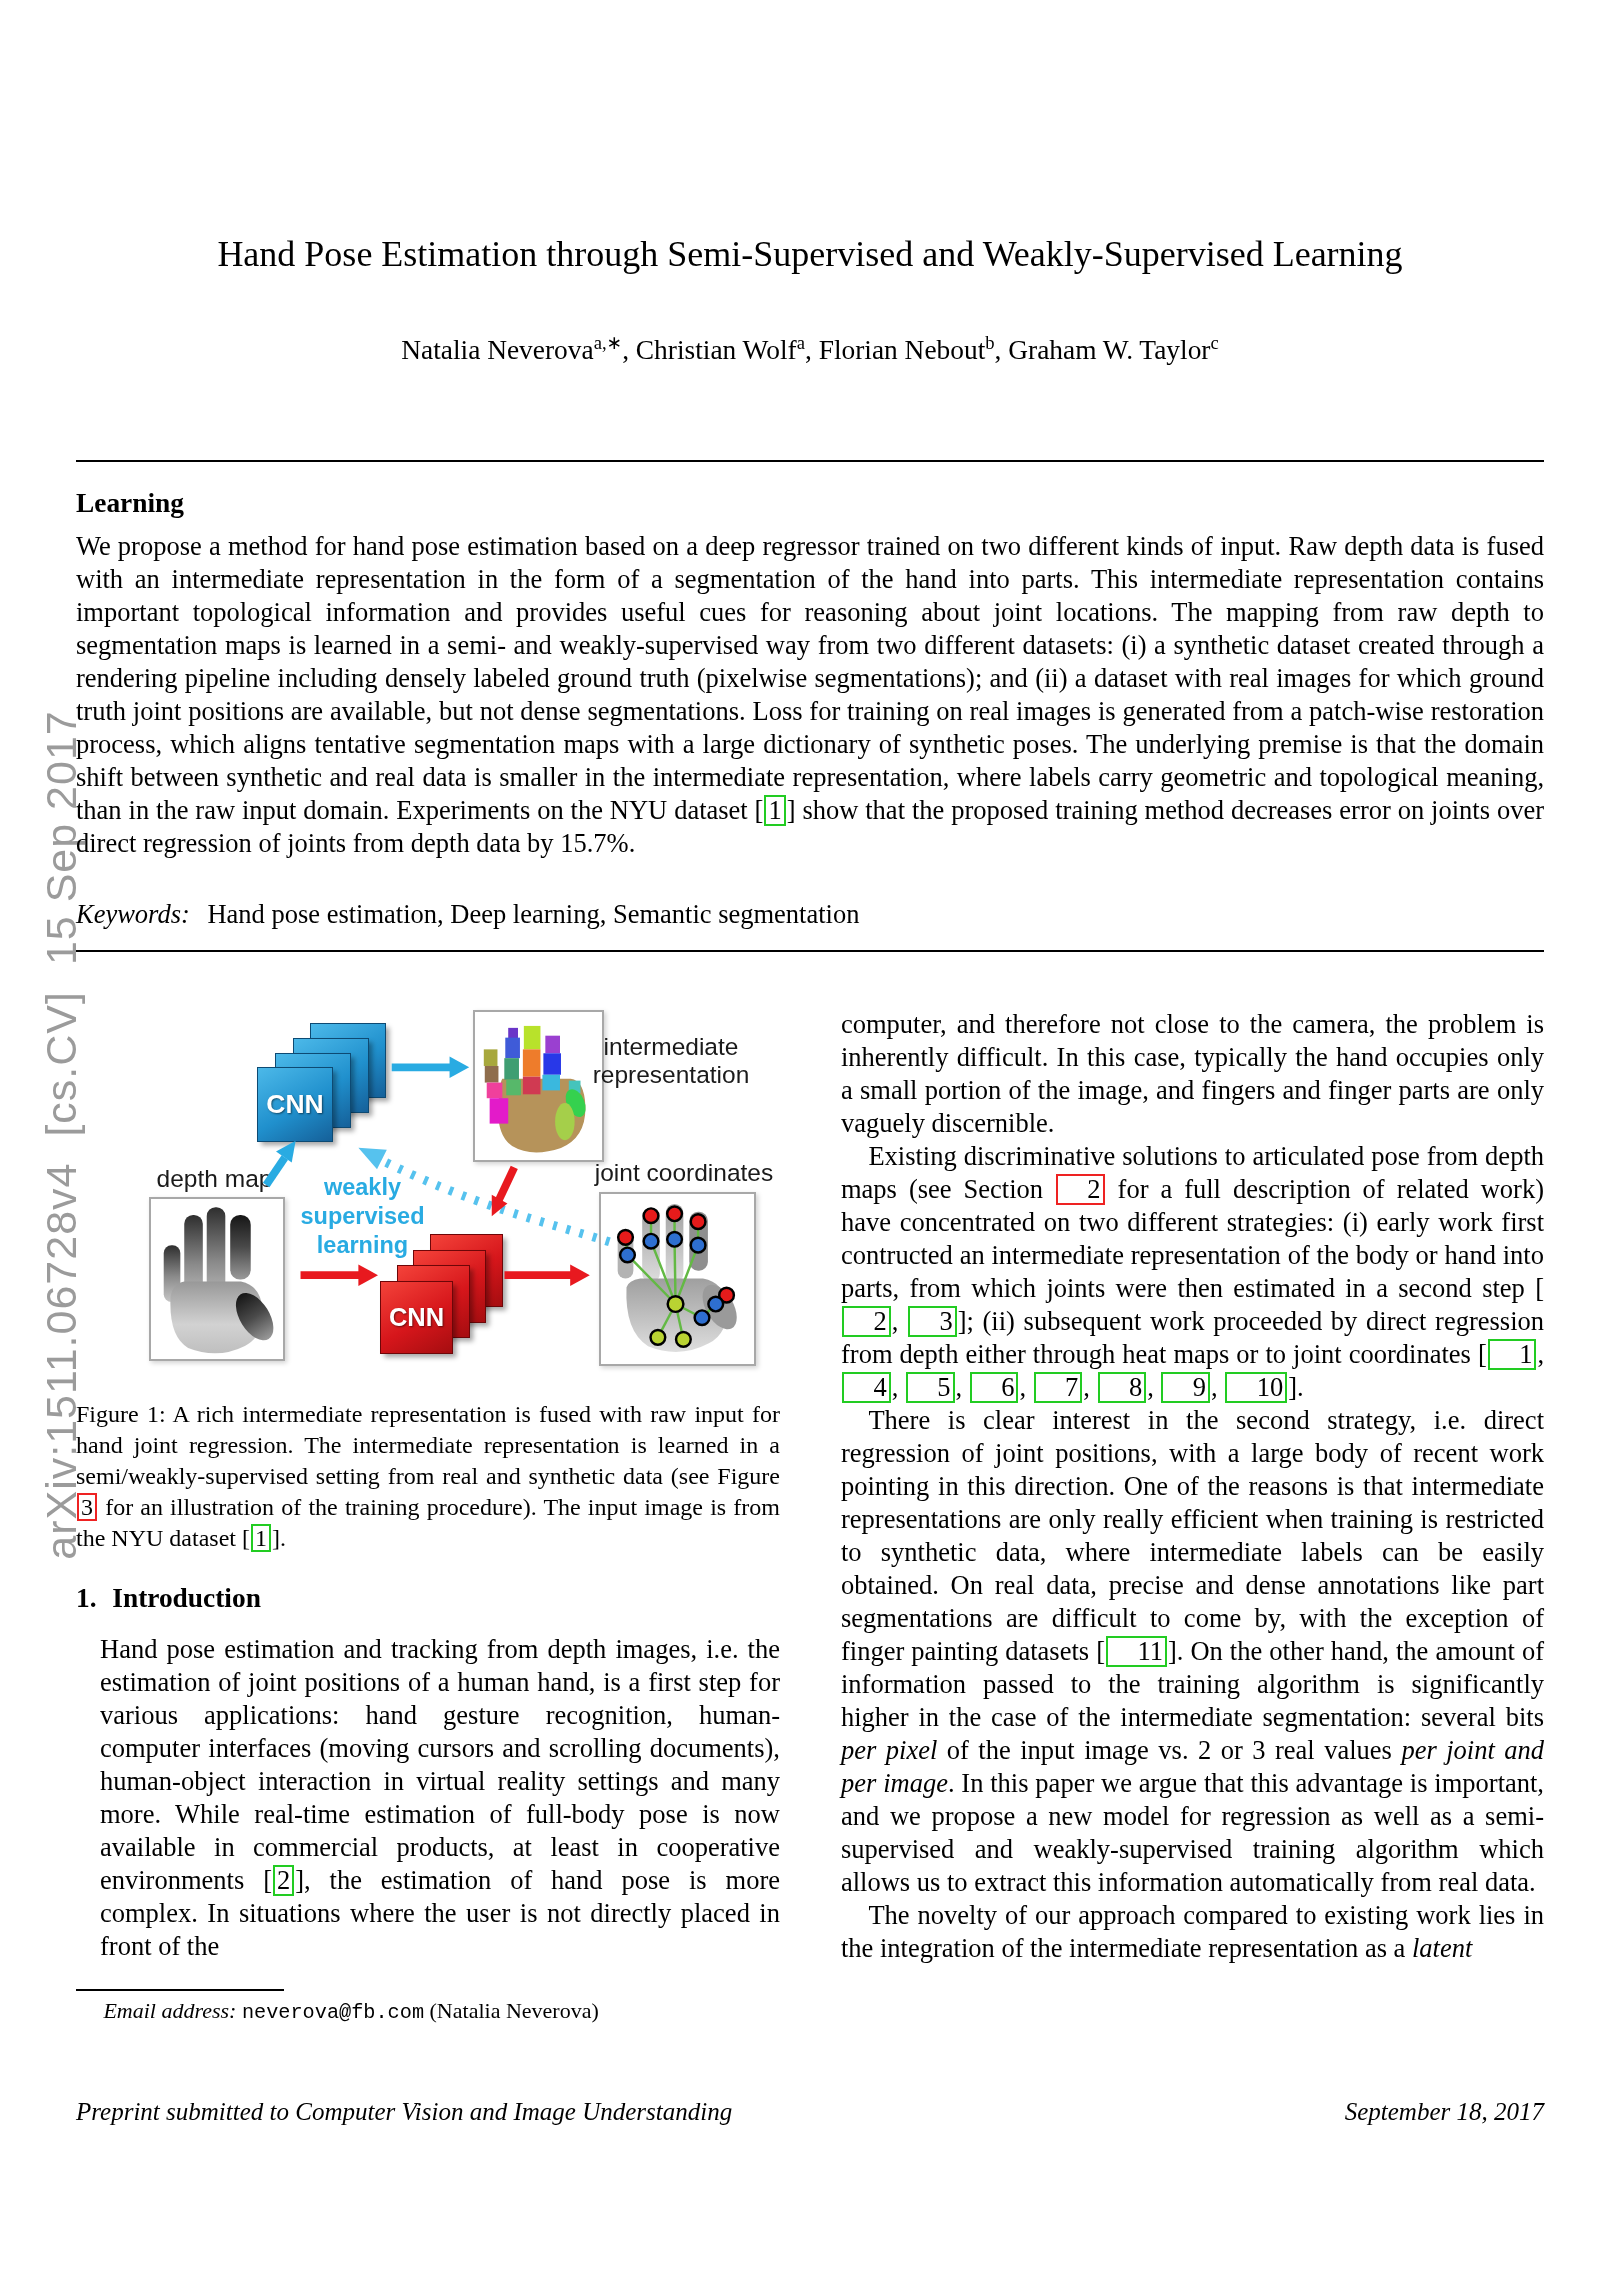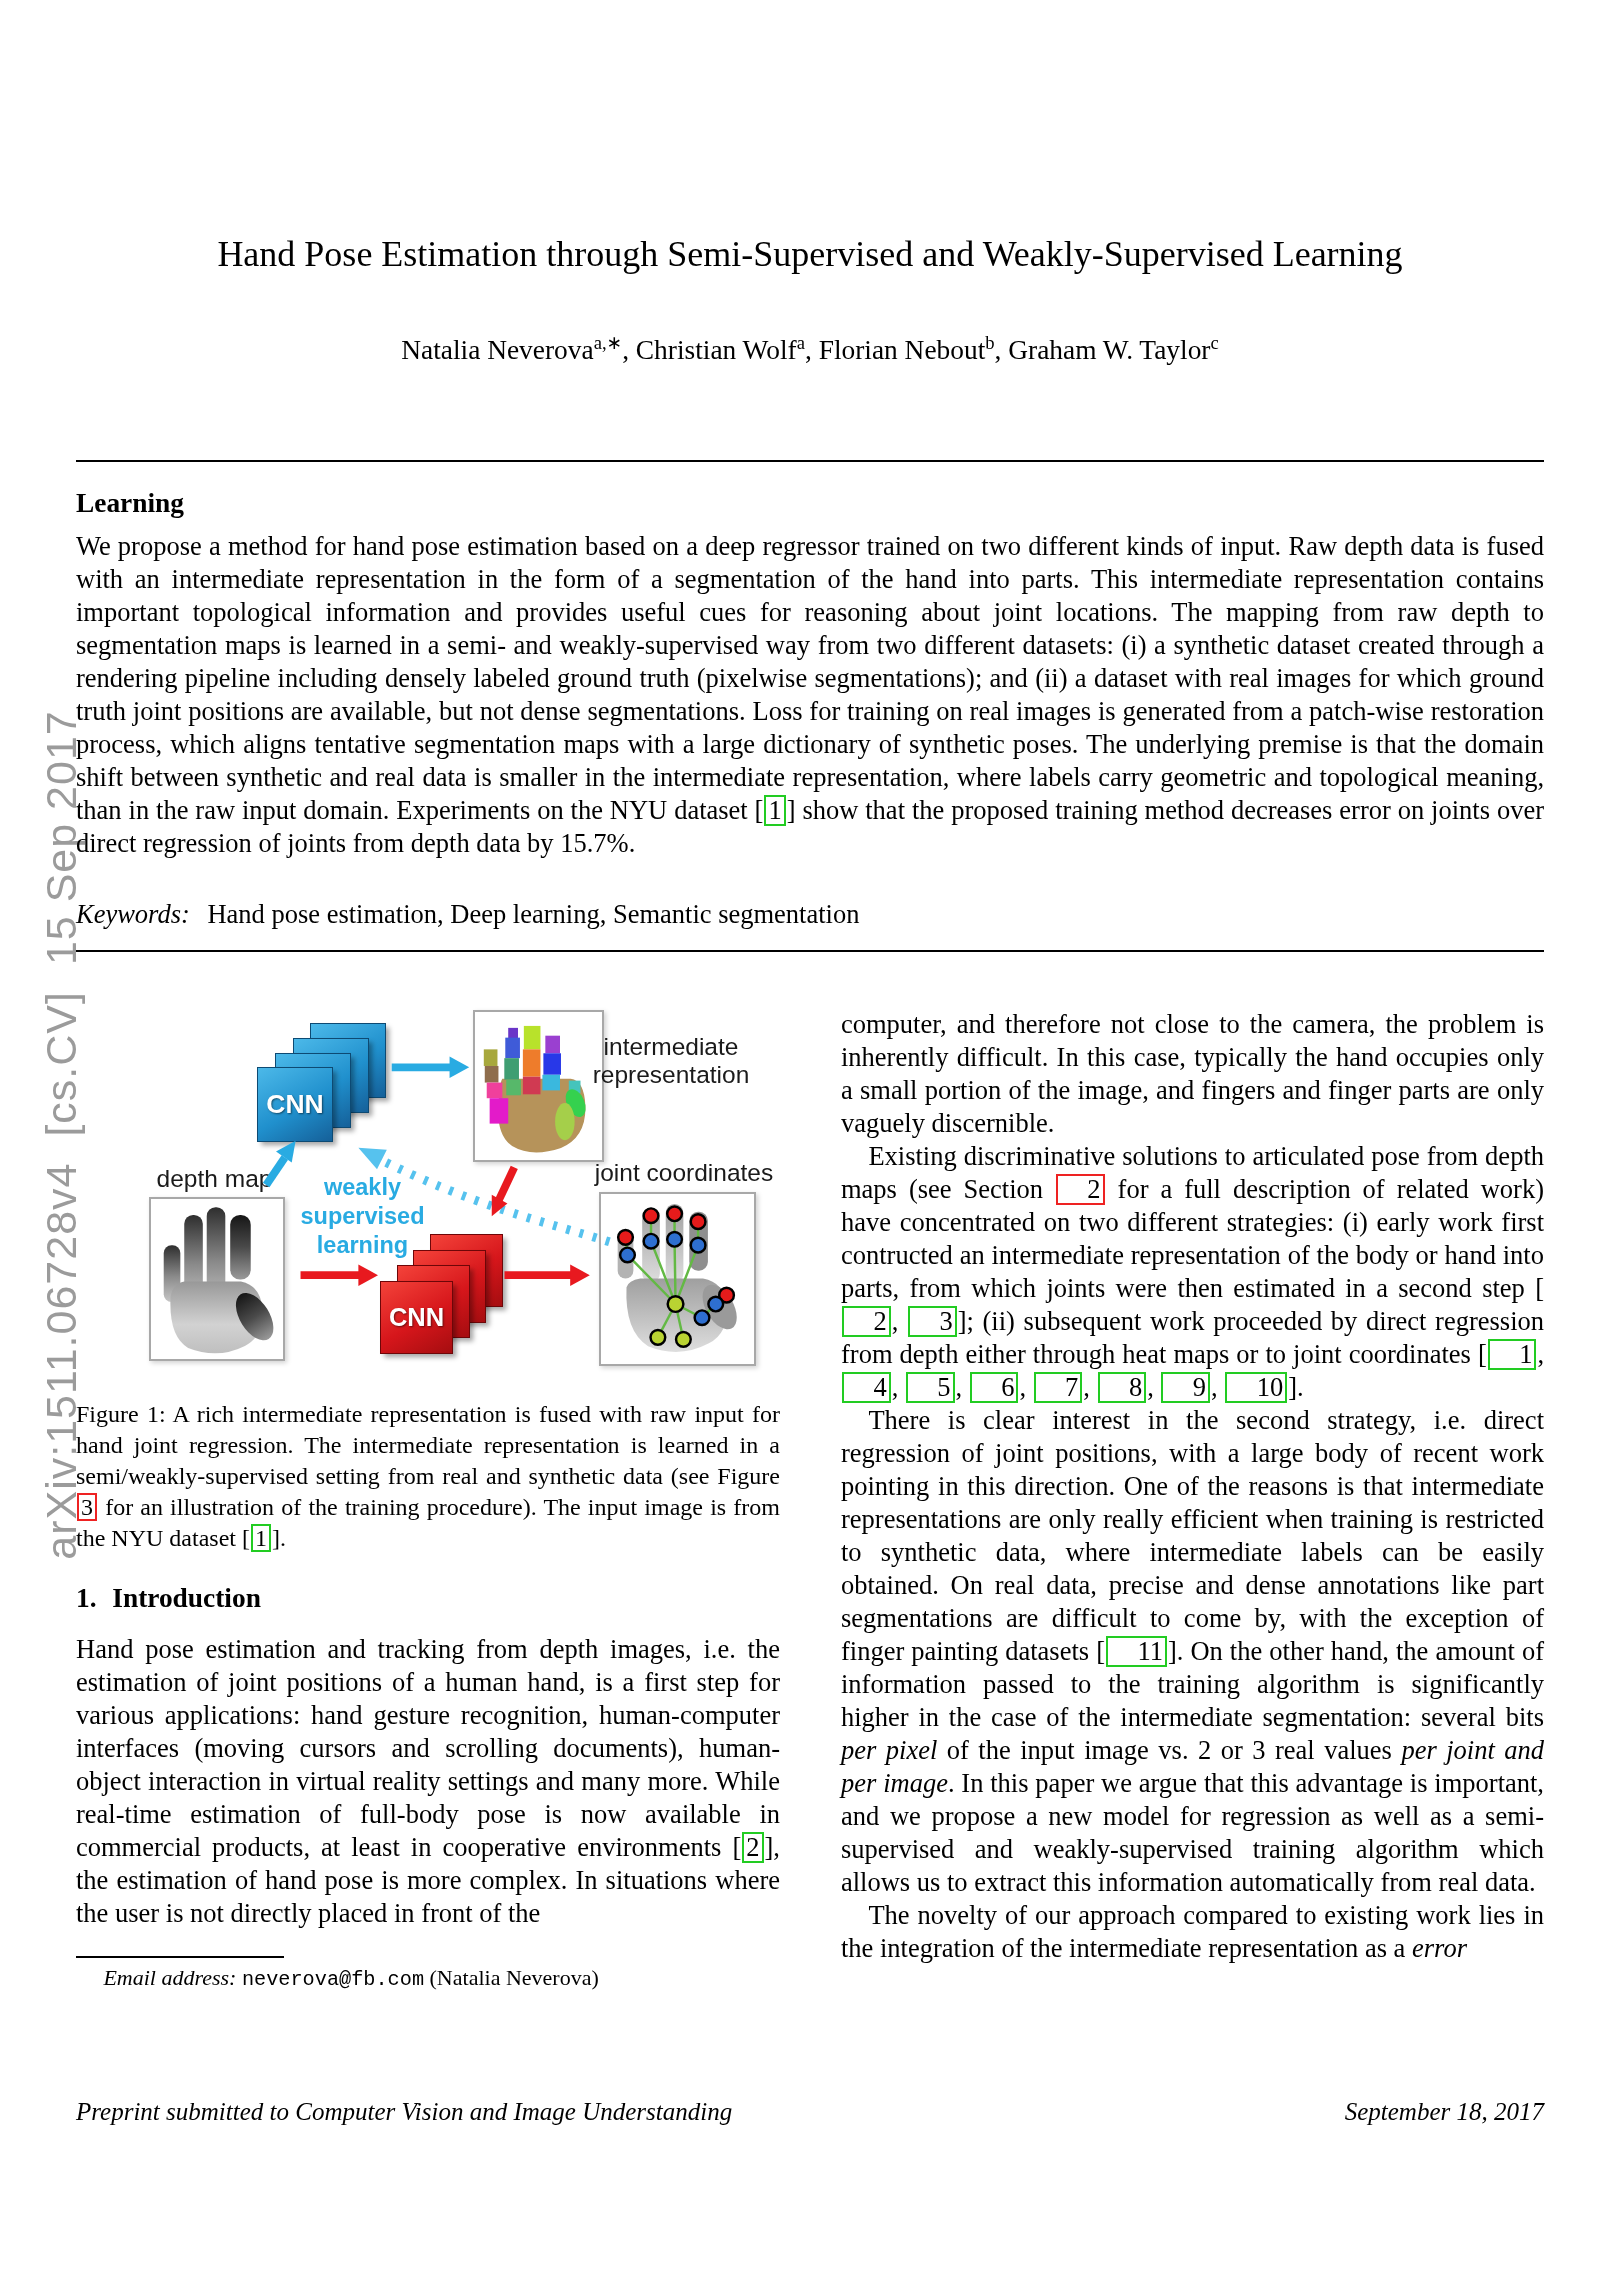--- a/index.html
+++ b/index.html
@@ -51,21 +51,21 @@
   .card-red{width:71px;height:71px;border-color:#6e0608;background:linear-gradient(150deg,#f4433a 0%,#d6161b 55%,#a50d10 100%);}
   .cnn-text{display:flex;align-items:center;justify-content:center;color:#fff;
             font-family:"Liberation Sans",sans-serif;font-weight:bold;font-size:26.5px;
             text-shadow:1px 1px 2px rgba(0,0,0,0.5);}
   .thumb{position:absolute;background:#fff;border:2px solid #a8a8a8;box-shadow:2px 2px 4.9px rgba(0,0,0,0.18);}
   .arrows{position:absolute;left:0;top:0;pointer-events:none;}
 
   .caption{font-size:24px;line-height:31px;text-align:justify;margin-top:13.7px;}
   .sec-head{font-size:27.4px;font-weight:bold;margin-top:29px;}
   .sec-head .sec-title{margin-left:15.7px;}
-  .intro-p{margin-top:19.6px;}
+  .intro-p{margin-top:19.6px;margin-left:24px;}
 
   .footnote{margin-top:25.5px;font-size:22px;line-height:28px;}
   .fnrule{width:208px;border:0;border-top:2px solid #000;margin:0 0 5.9px 0;}
   .fnline{padding-left:27.4px;}
   .footer{position:absolute;left:76px;top:2098px;width:1468px;display:flex;
           justify-content:space-between;font-style:italic;font-size:25px;}
 </style>
 </head>
 <body>
 
@@ -248,21 +248,21 @@
         <div class="footnote">
           <hr class="fnrule">
           <div class="fnline"><em>Email address: </em><span class="tt">neverova@fb.com</span> (Natalia Neverova)</div>
         </div>
       </div>
 
       <div class="col">
         <p class="para rcol-first">computer, and therefore not close to the camera, the problem is inherently difficult. In this case, typically the hand occupies only a small portion of the image, and fingers and finger parts are only vaguely discernible.</p>
         <p class="para ind">Existing discriminative solutions to articulated pose from depth maps (see Section <span class="cite-r">2</span> for a full description of related work) have concentrated on two different strategies:  (i) early work first contructed an intermediate representation of the body or hand into parts, from which joints were then estimated in a second step [<span class="cite-g">2</span>, <span class="cite-g">3</span>]; (ii) subsequent work proceeded by direct regression from depth either through heat maps or to joint coordinates [<span class="cite-g">1</span>, <span class="cite-g">4</span>, <span class="cite-g">5</span>, <span class="cite-g">6</span>, <span class="cite-g">7</span>, <span class="cite-g">8</span>, <span class="cite-g">9</span>, <span class="cite-g">10</span>].</p>
         <p class="para ind">There is clear interest in the second strategy, i.e. direct regression of joint positions, with a large body of recent work pointing in this direction.  One of the reasons is that intermediate representations are only really efficient when training is restricted to synthetic data, where intermediate labels can be easily obtained.  On real data, precise and dense annotations like part segmentations are difficult to come by, with the exception of finger painting datasets [<span class="cite-g">11</span>]. On the other hand, the amount of information passed to the training algorithm is significantly higher in the case of the intermediate segmentation: several bits <em>per pixel</em> of the input image vs. 2 or 3 real values <em>per joint and per image</em>. In this paper we argue that this advantage is important, and we propose a new model for regression as well as a semi-supervised and weakly-supervised training algorithm which allows us to extract this information automatically from real data.</p>
-        <p class="para ind">The novelty of our approach compared to existing work lies in the integration of the intermediate representation as a <em>error</em></p>
+        <p class="para ind">The novelty of our approach compared to existing work lies in the integration of the intermediate representation as a <em>latent</em></p>
       </div>
 
     </div>
   </div>
 
   <div class="footer">
     <span>Preprint submitted to Computer Vision and Image Understanding</span>
     <span>September 18, 2017</span>
   </div>
 

